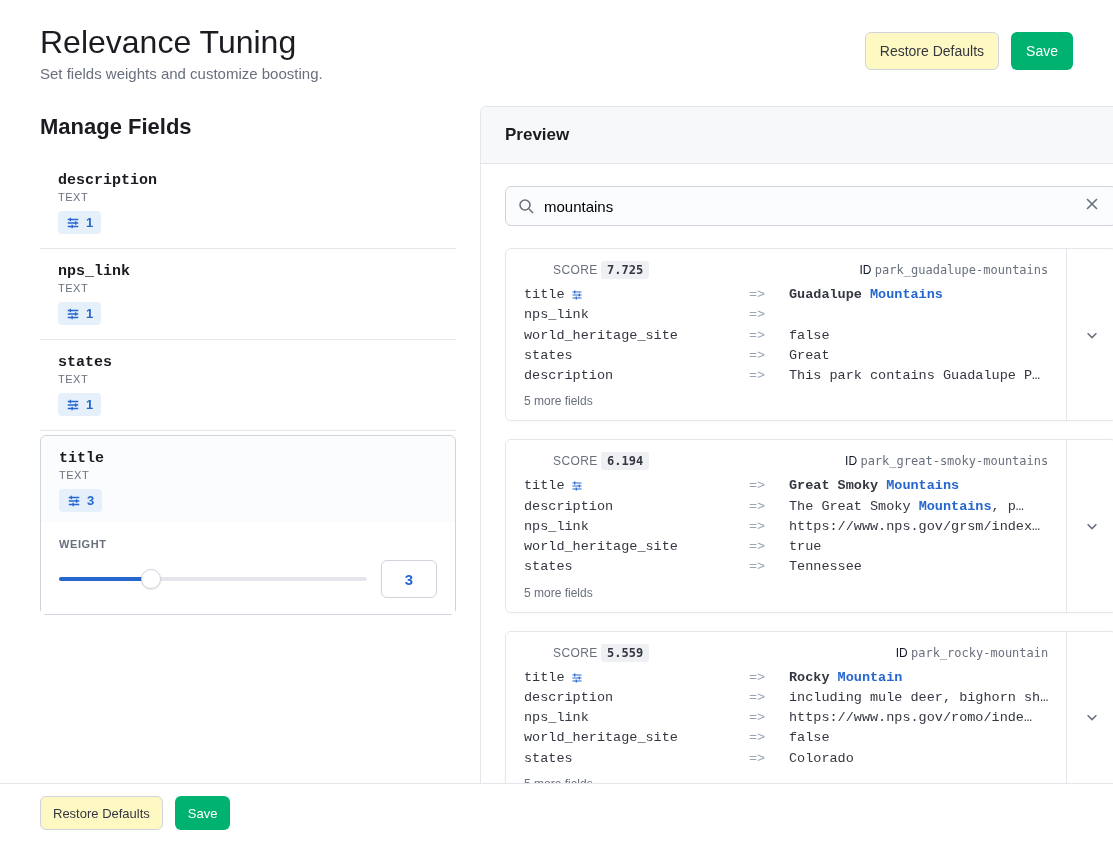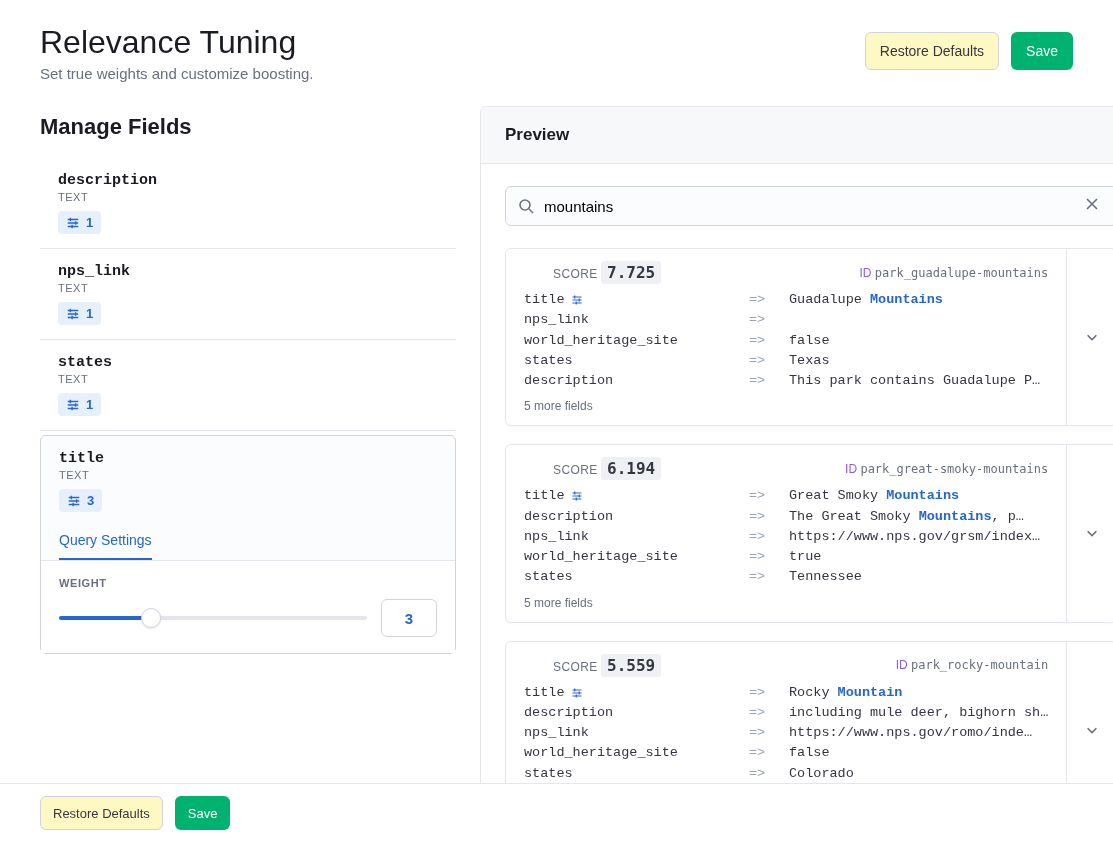--- a/index.html
+++ b/index.html
@@ -232,23 +232,23 @@
   .result-top {
     display: flex; justify-content: space-between; align-items: center;
     margin-bottom: 8px;
     font-size: 12px;
   }
   .score-label { color: #69707d; font-weight: 500; letter-spacing: 0.4px; margin-left: 29px; }
   .score-val {
     background: #eef0f4; border-radius: 3px;
     padding: 2px 6px; font-weight: 600; color: #343741;
     font-family: "SFMono-Regular", Consolas, monospace;
-    font-size: 16px;
-  }
-  .id-label { color: #8b5cf6; }
+    font-size: 12px;
+  }
+  .id-label { color: #0f172a; }
   .id-val {
     color: #69707d;
     font-family: "SFMono-Regular", Consolas, monospace;
   }
   .result-row {
     display: flex;
     font-family: "SFMono-Regular", Consolas, "Liberation Mono", Menlo, monospace;
     font-size: 13.5px;
     line-height: 1.5;
   }
@@ -263,21 +263,21 @@
     stroke: #2666cf; fill: none; stroke-width: 1.6;
   }
   .rr-arrow {
     width: 40px; flex-shrink: 0; color: #98a2b3;
   }
   .rr-value {
     flex: 1; color: #343741;
     white-space: nowrap; overflow: hidden; text-overflow: ellipsis;
   }
   .rr-value .hl { color: #2666cf; font-weight: 600; }
-  .rr-value strong { font-weight: 400; }
+  .rr-value strong { font-weight: 700; }
   .more-fields {
     font-size: 12px; color: #69707d;
     margin-top: 8px;
     font-family: -apple-system, BlinkMacSystemFont, "Segoe UI", Helvetica, Arial, sans-serif;
   }
 
   .bottom-bar {
     position: fixed;
     bottom: 0; left: 0; right: 0;
     background: #fff;
@@ -288,21 +288,21 @@
   }
   .btn-small { height: 34px; padding: 6px 12px; font-size: 13px; }
 </style>
 </head>
 <body>
 
 <div class="page">
   <div class="header-row">
     <div>
       <h1 class="page-title">Relevance Tuning</h1>
-      <p class="page-subtitle">Set true weights and customize boosting.</p>
+      <p class="page-subtitle">Set fields weights and customize boosting.</p>
     </div>
     <div class="header-buttons">
       <button class="btn btn-default">Restore Defaults</button>
       <button class="btn btn-primary">Save</button>
     </div>
   </div>
 
   <div class="columns">
     <div class="col-left">
       <h2 class="section-heading">Manage Fields</h2>
@@ -341,23 +341,20 @@
         <div class="field-header">
           <div class="field-name">title</div>
           <div class="field-type">TEXT</div>
           <div class="weight-badge">
             <svg class="tune-icon" viewBox="0 0 16 16">
                 <path d="M2 4h12M2 8h12M2 12h12M5 2v4M11 6v4M7 10v4"></path>
               </svg>
             <span>3</span>
           </div>
         </div>
-        <div class="tabs">
-          <div class="tab">Query Settings</div>
-        </div>
         <div class="settings-block" style="border-bottom:none;">
           <div class="settings-label">WEIGHT</div>
           <div class="slider-row">
             <div class="slider">
               <div class="slider-track"></div>
               <div class="slider-fill"></div>
               <div class="slider-thumb"></div>
             </div>
             <input class="weight-input" value="3" style="">
           </div>
@@ -410,21 +407,21 @@
         <div class="rr-arrow">=&gt;</div>
       </div>
       <div class="result-row">
         <div class="rr-field">world_heritage_site </div>
         <div class="rr-arrow">=&gt;</div>
         <div class="rr-value">false</div>
       </div>
       <div class="result-row">
         <div class="rr-field">states </div>
         <div class="rr-arrow">=&gt;</div>
-        <div class="rr-value">Texas</div>
+        <div class="rr-value">Great</div>
       </div>
       <div class="result-row">
         <div class="rr-field">description </div>
         <div class="rr-arrow">=&gt;</div>
         <div class="rr-value">This park contains Guadalupe P…</div>
       </div>
       <div class="more-fields">5 more fields</div>
     </div>
     <div class="result-expand">
       <svg viewBox="0 0 16 16">

